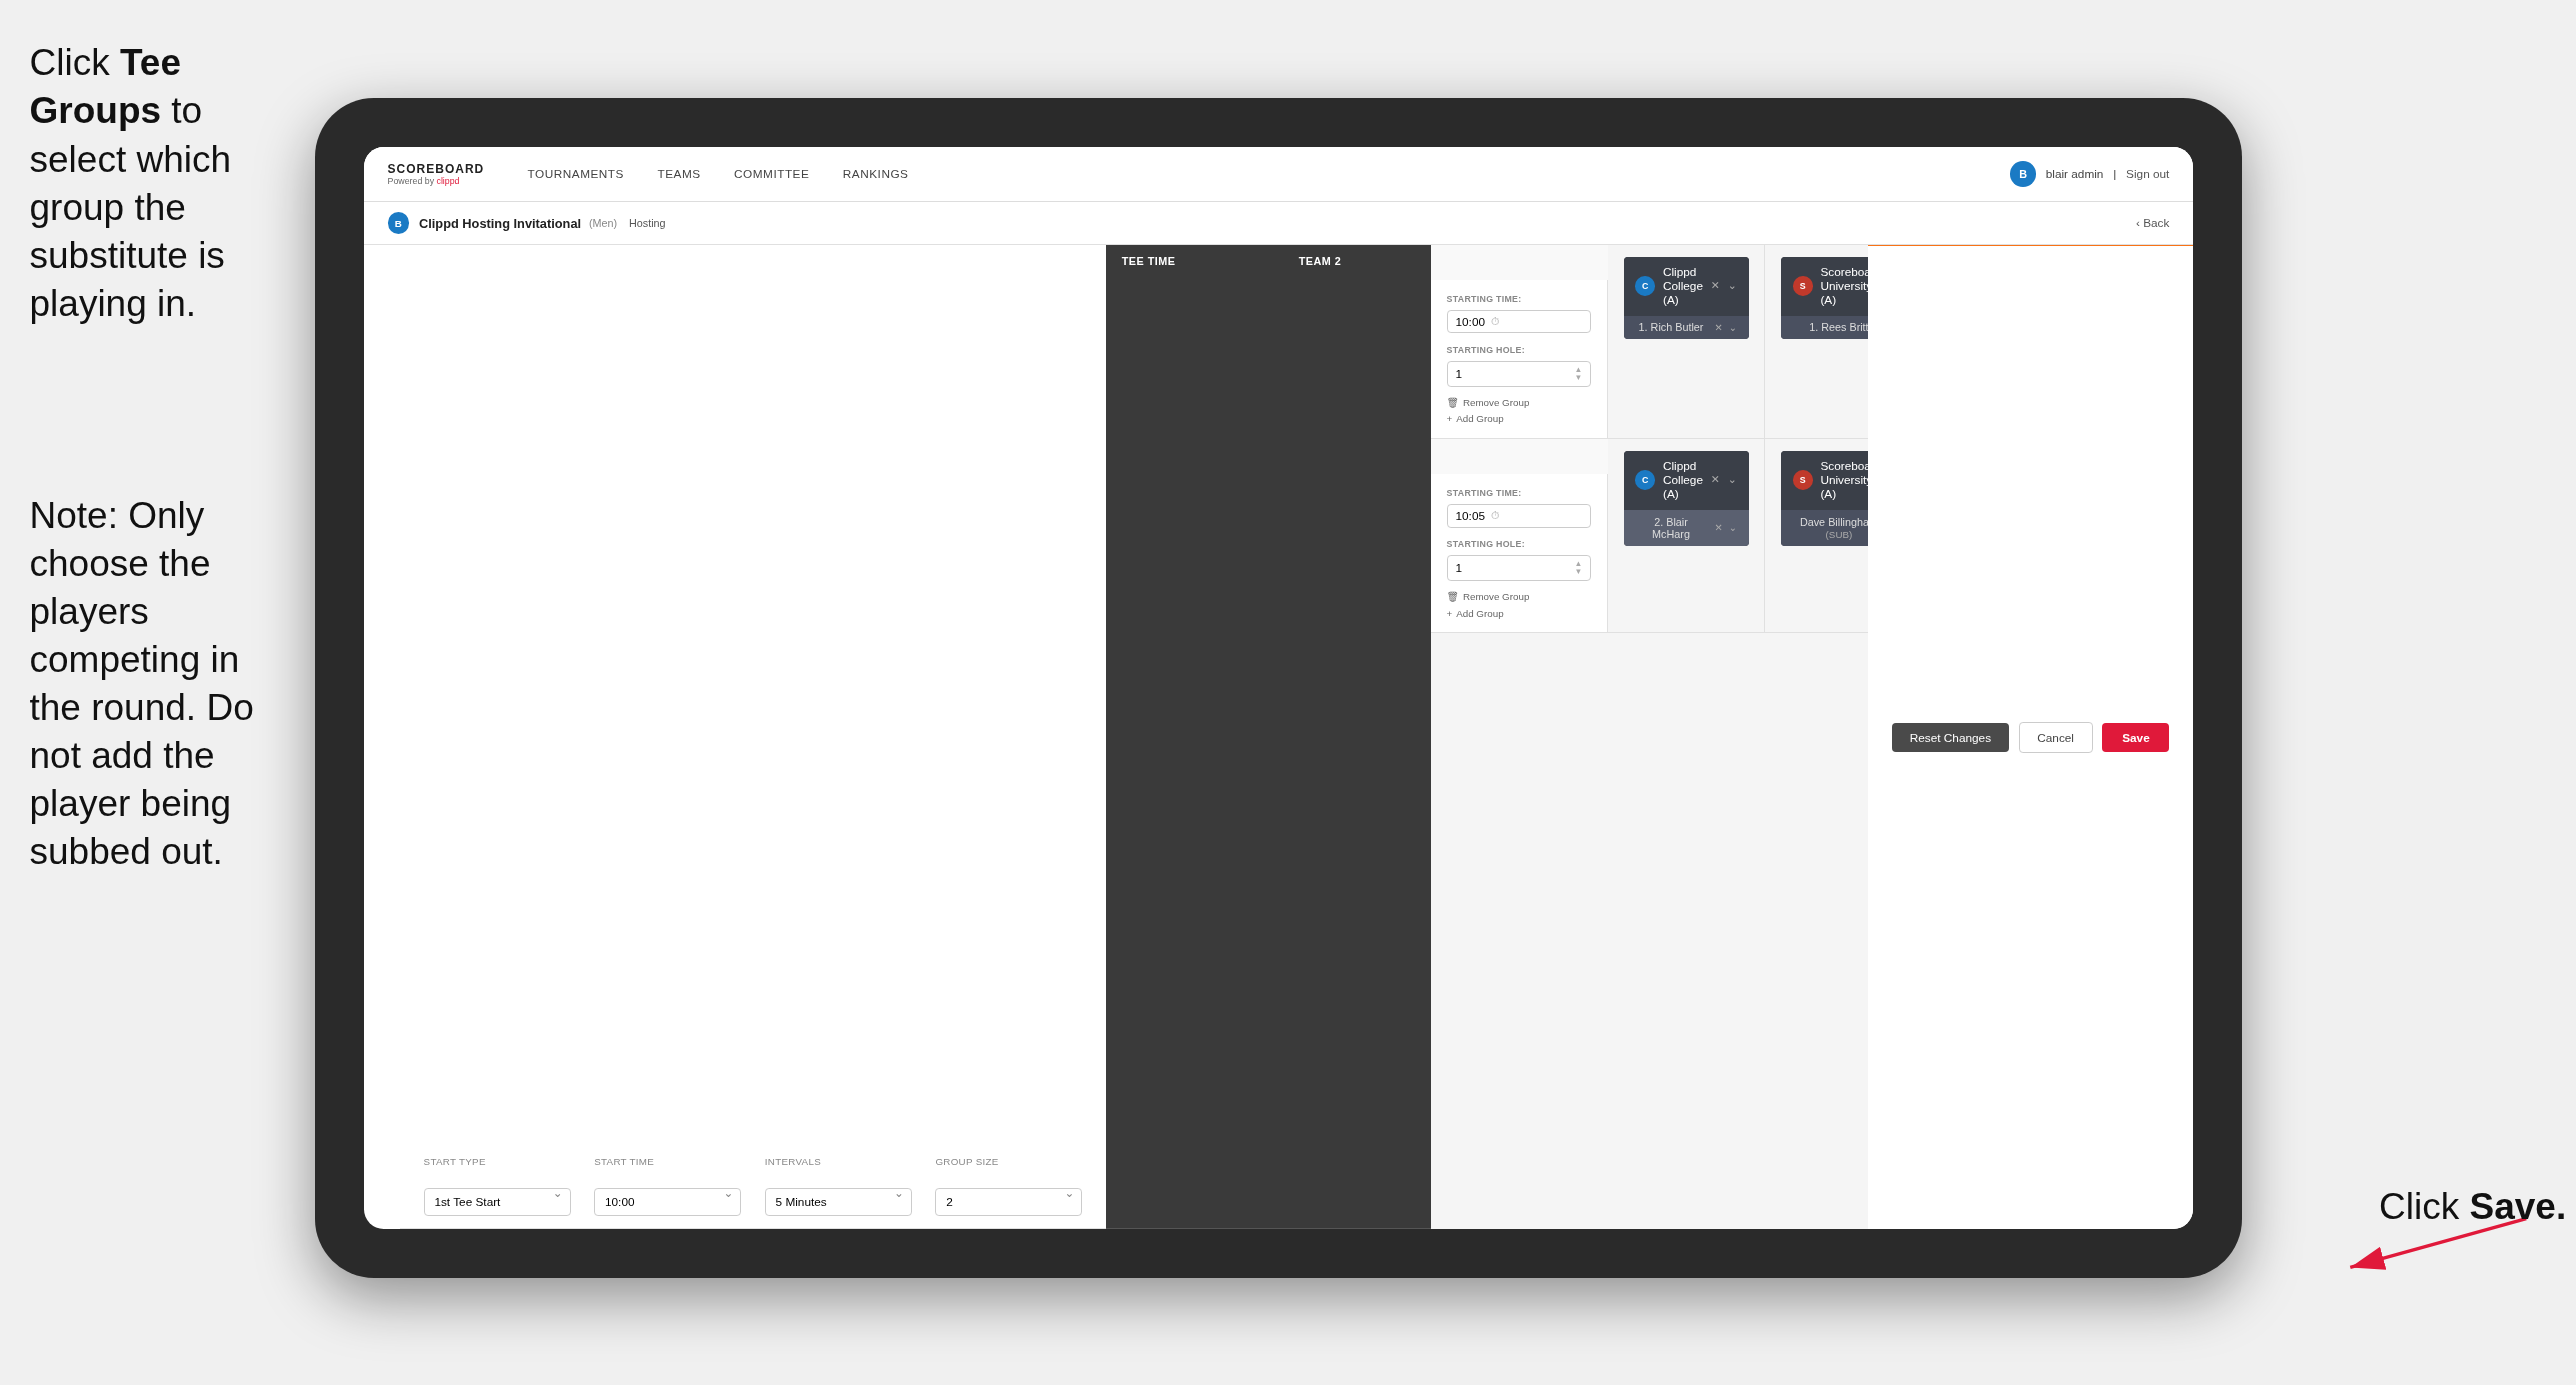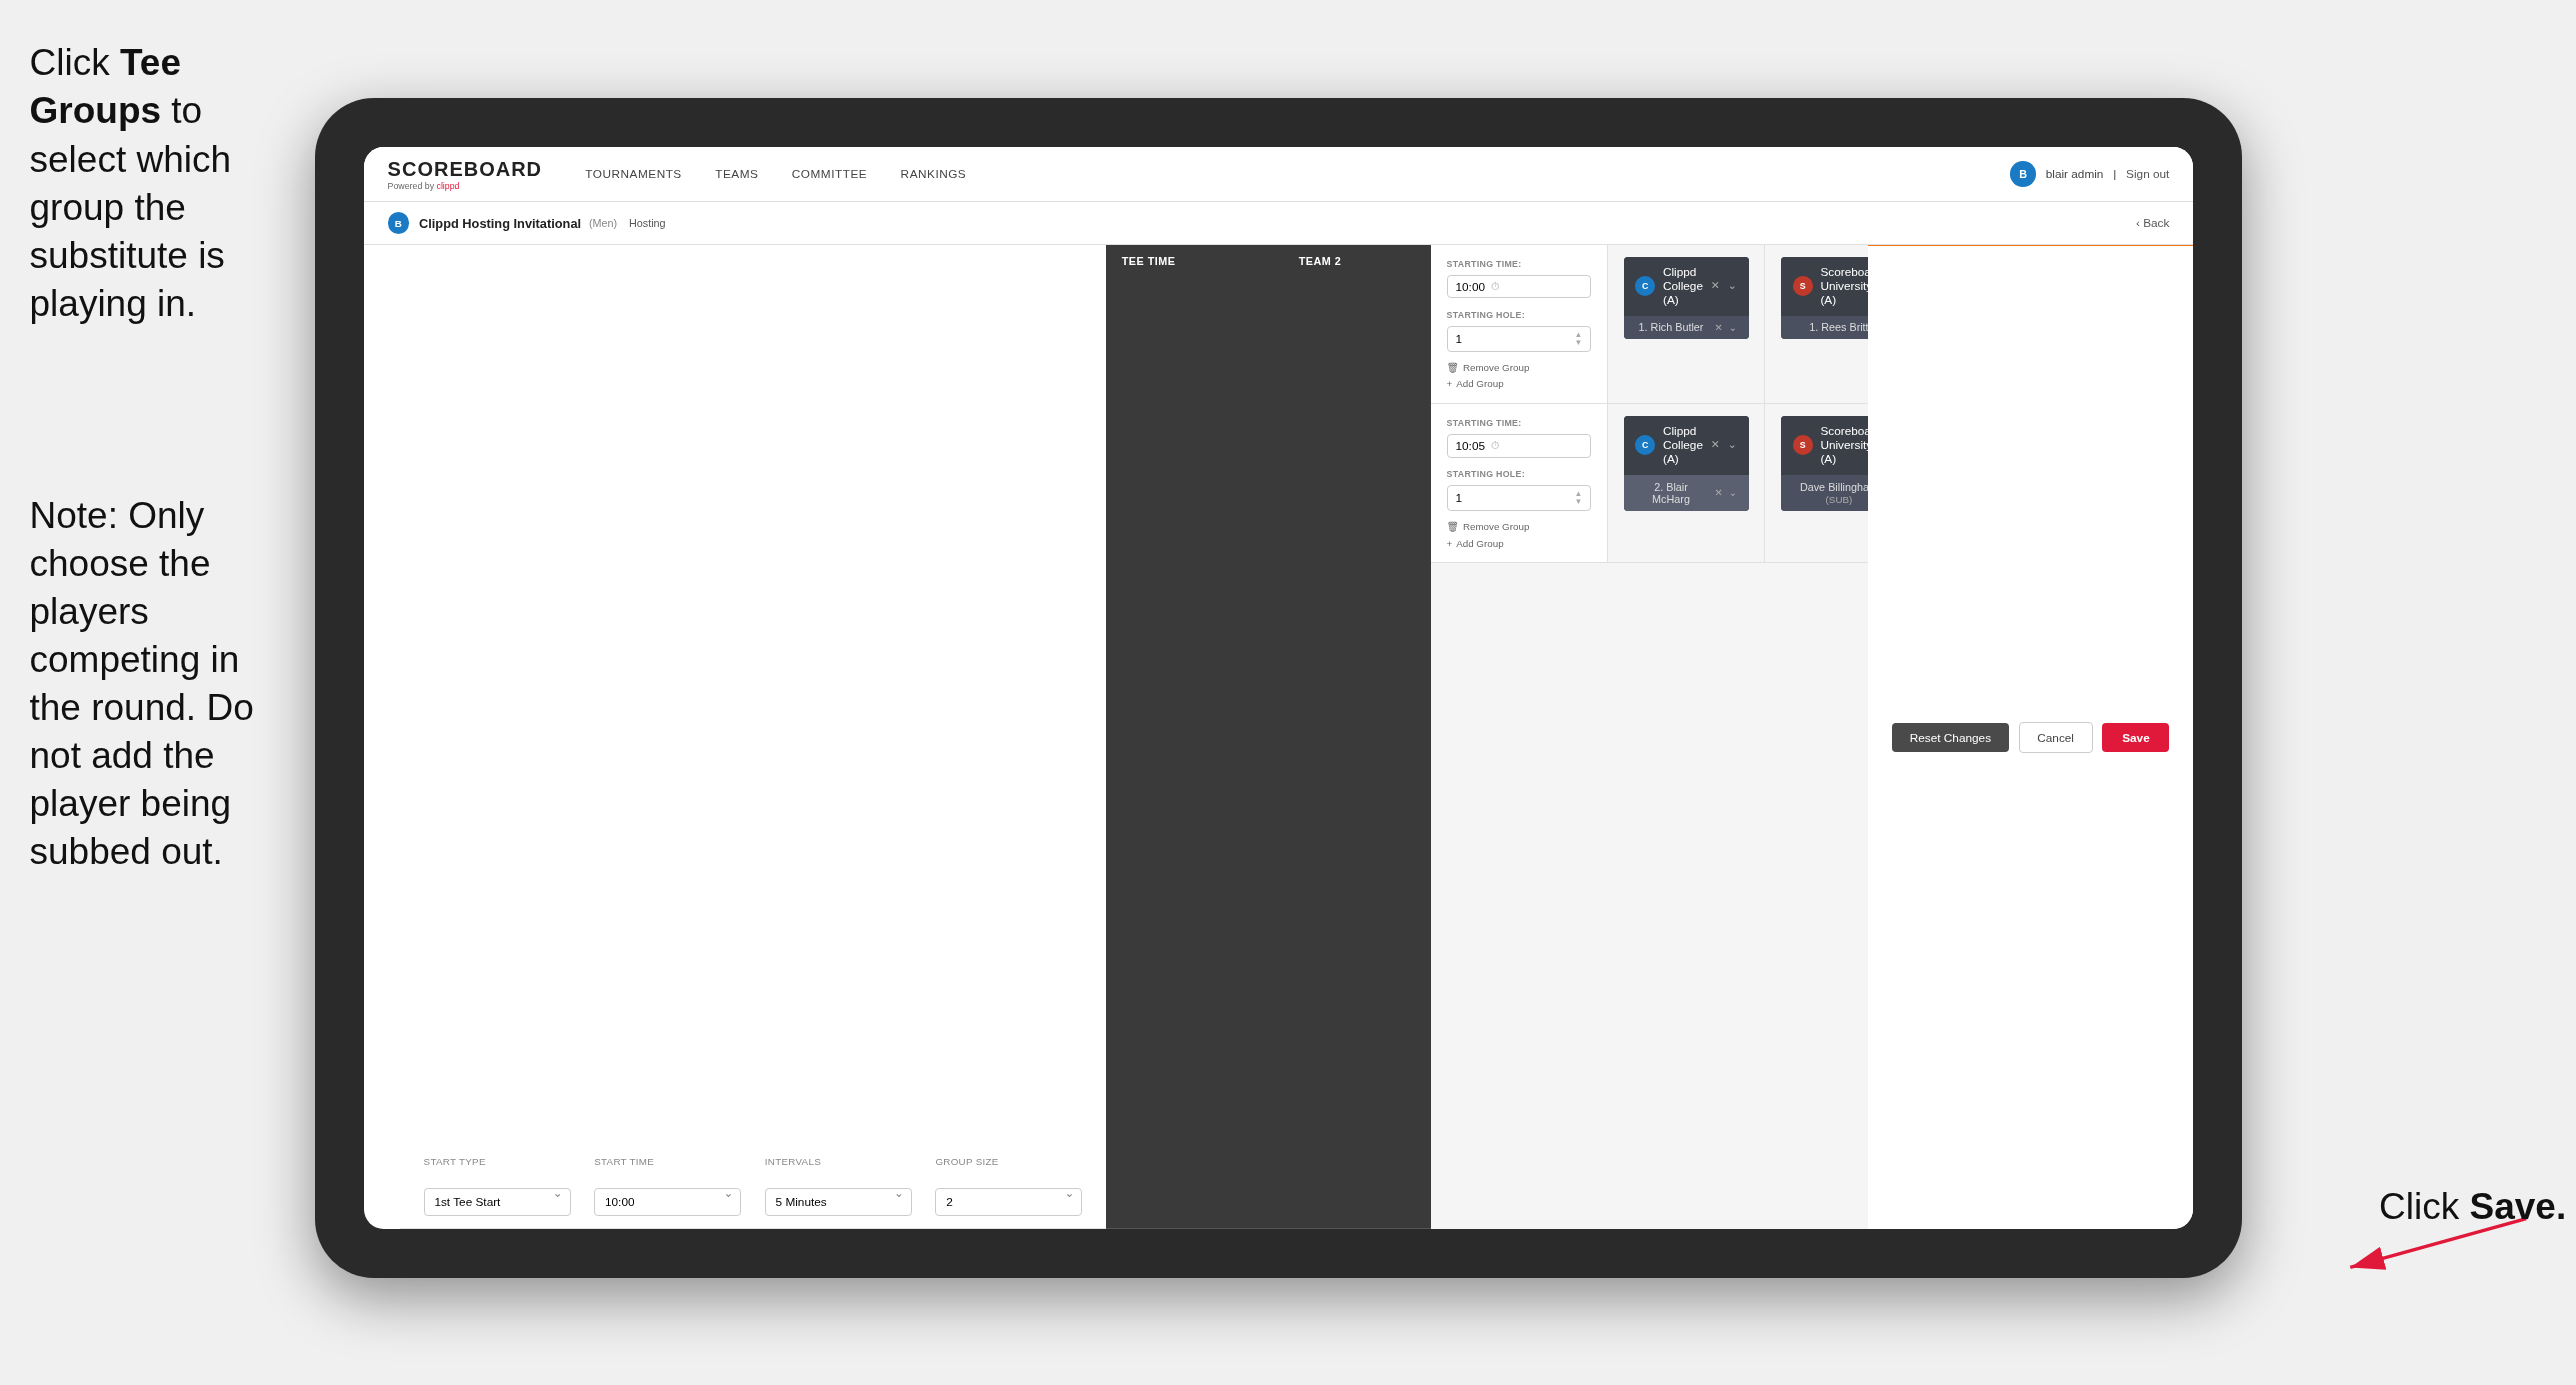--- a/index.html
+++ b/index.html
@@ -80,21 +80,21 @@
       height: 55px;
       flex-shrink: 0;
     }
 
     .logo-area {
       display: flex;
       flex-direction: column;
       margin-right: 29.5px;
     }
     .logo-scoreboard {
-      font-size: 20px;
+      font-size: 12px;
       font-weight: 800;
       letter-spacing: 1px;
       color: #222;
     }
     .logo-powered {
       font-size: 8.8px;
       color: #666;
     }
     .logo-clippd {
       color: #e0193a;
@@ -269,20 +269,21 @@
     }
 
     
     .time-settings {
       padding: 13.8px 15.7px;
       background: #fff;
       border-right: 1px solid #e0e0e0;
       display: flex;
       flex-direction: column;
       gap: 5.9px;
+      margin-top: 35px;
     }
     .time-label {
       font-size: 8.8px;
       font-weight: 600;
       color: #888;
       text-transform: uppercase;
       letter-spacing: 0.3px;
     }
     .time-input-wrap {
       display: flex;

